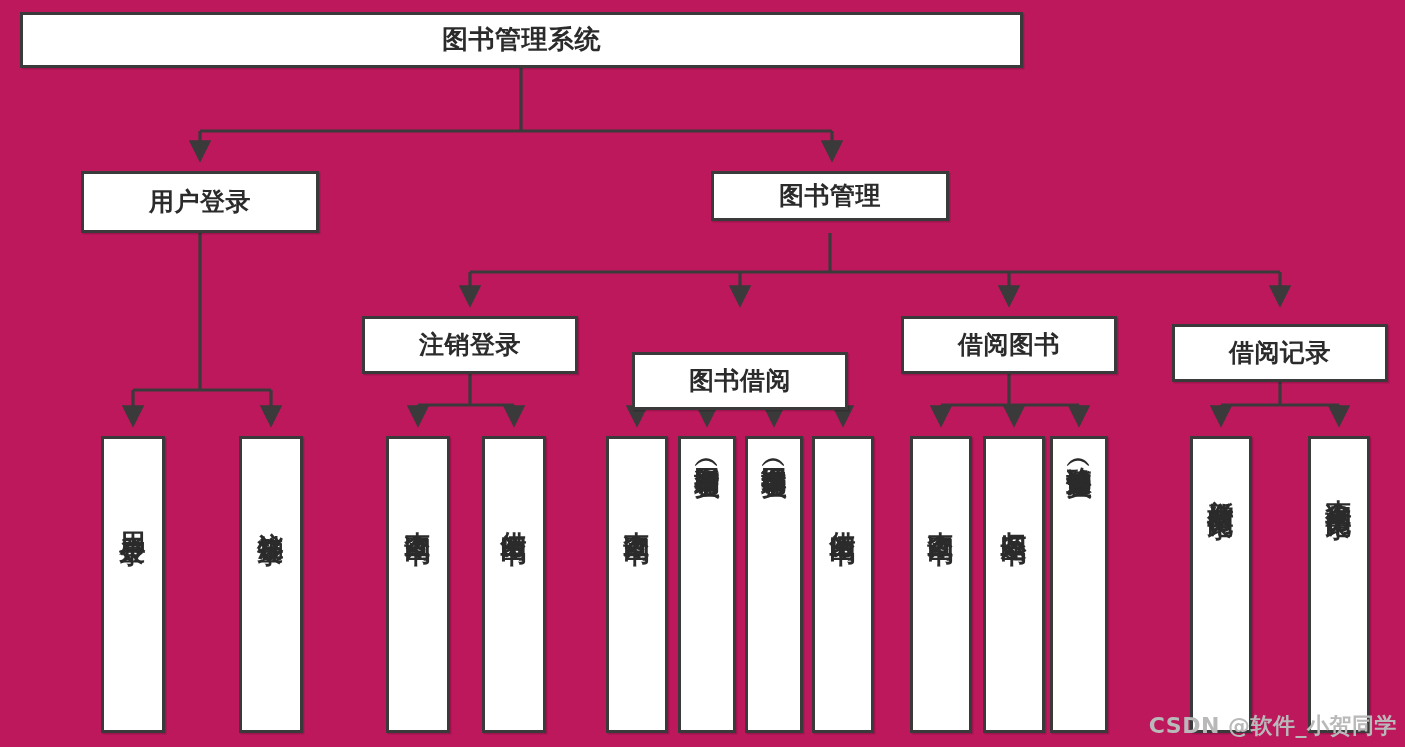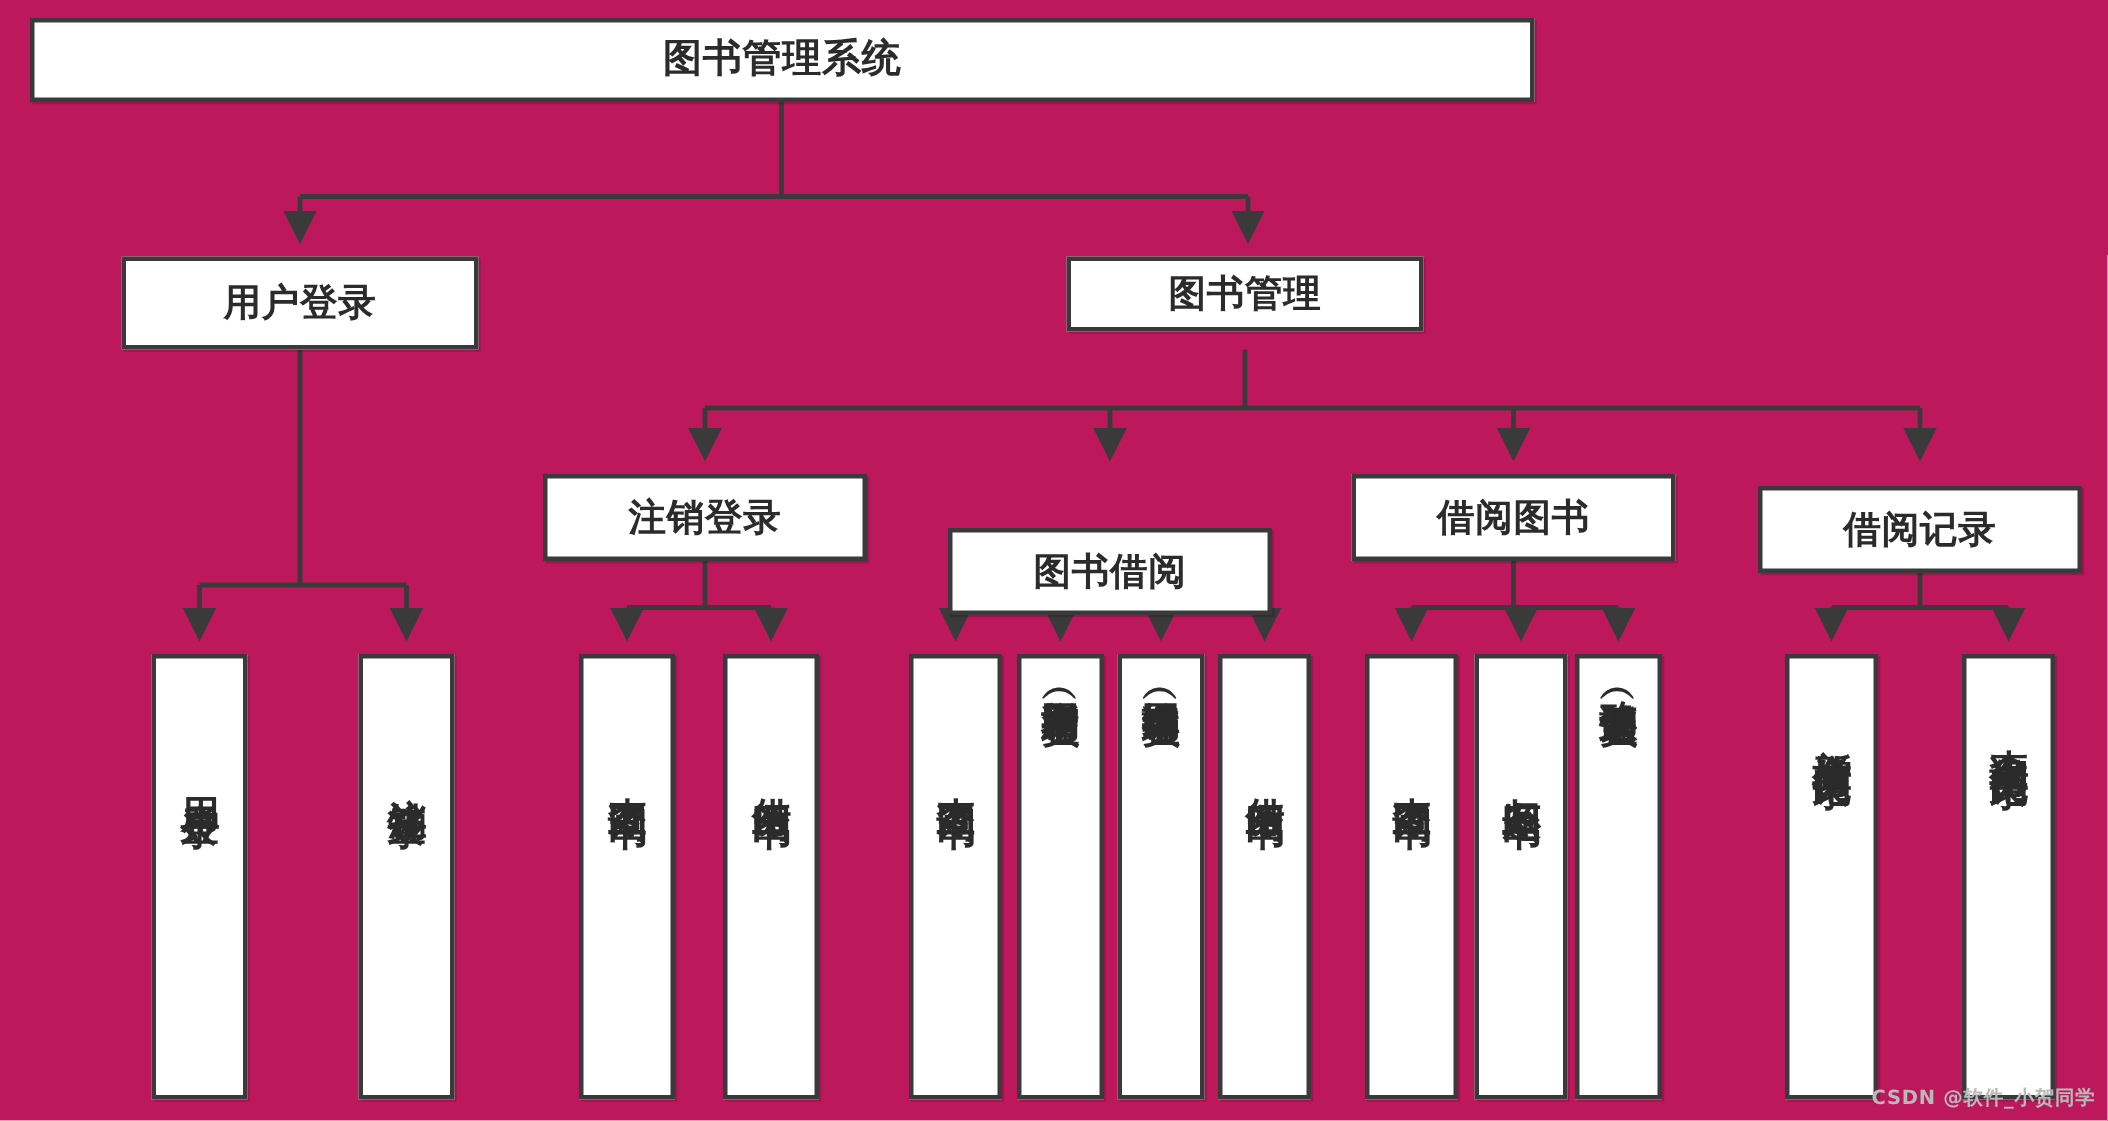--- a/index.html
+++ b/index.html
@@ -62,21 +62,21 @@
     white-space: nowrap;
   }
   .node.v.tall .lbl {
     font-size: 25px;
     letter-spacing: 1px;
   }
   #watermark {
     position: absolute;
     right: 8px;
     bottom: 6px;
-    font-size: 13px;
+    font-size: 22px;
     color: #b9b9b9;
     letter-spacing: 0.5px;
     font-family: "DejaVu Sans", "Liberation Sans", sans-serif;
     white-space: nowrap;
   }
 </style>
 </head>
 <body>
 
 <div id="canvas">

